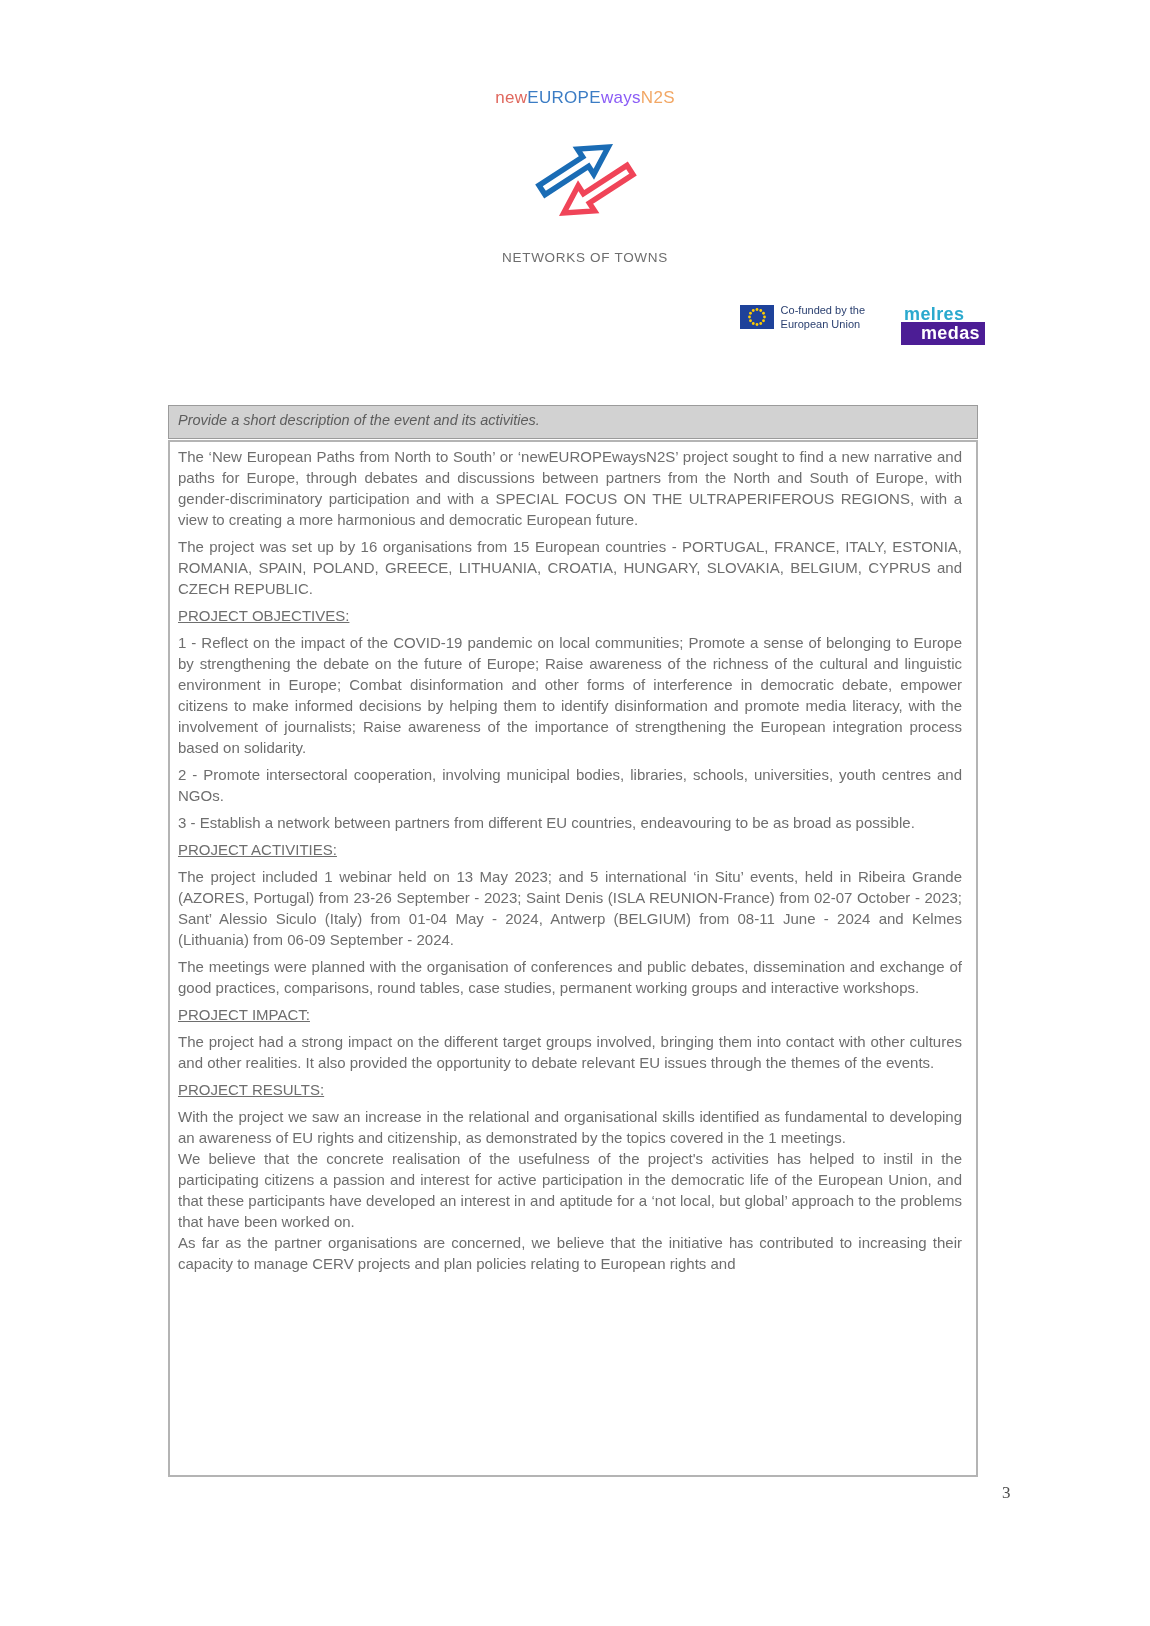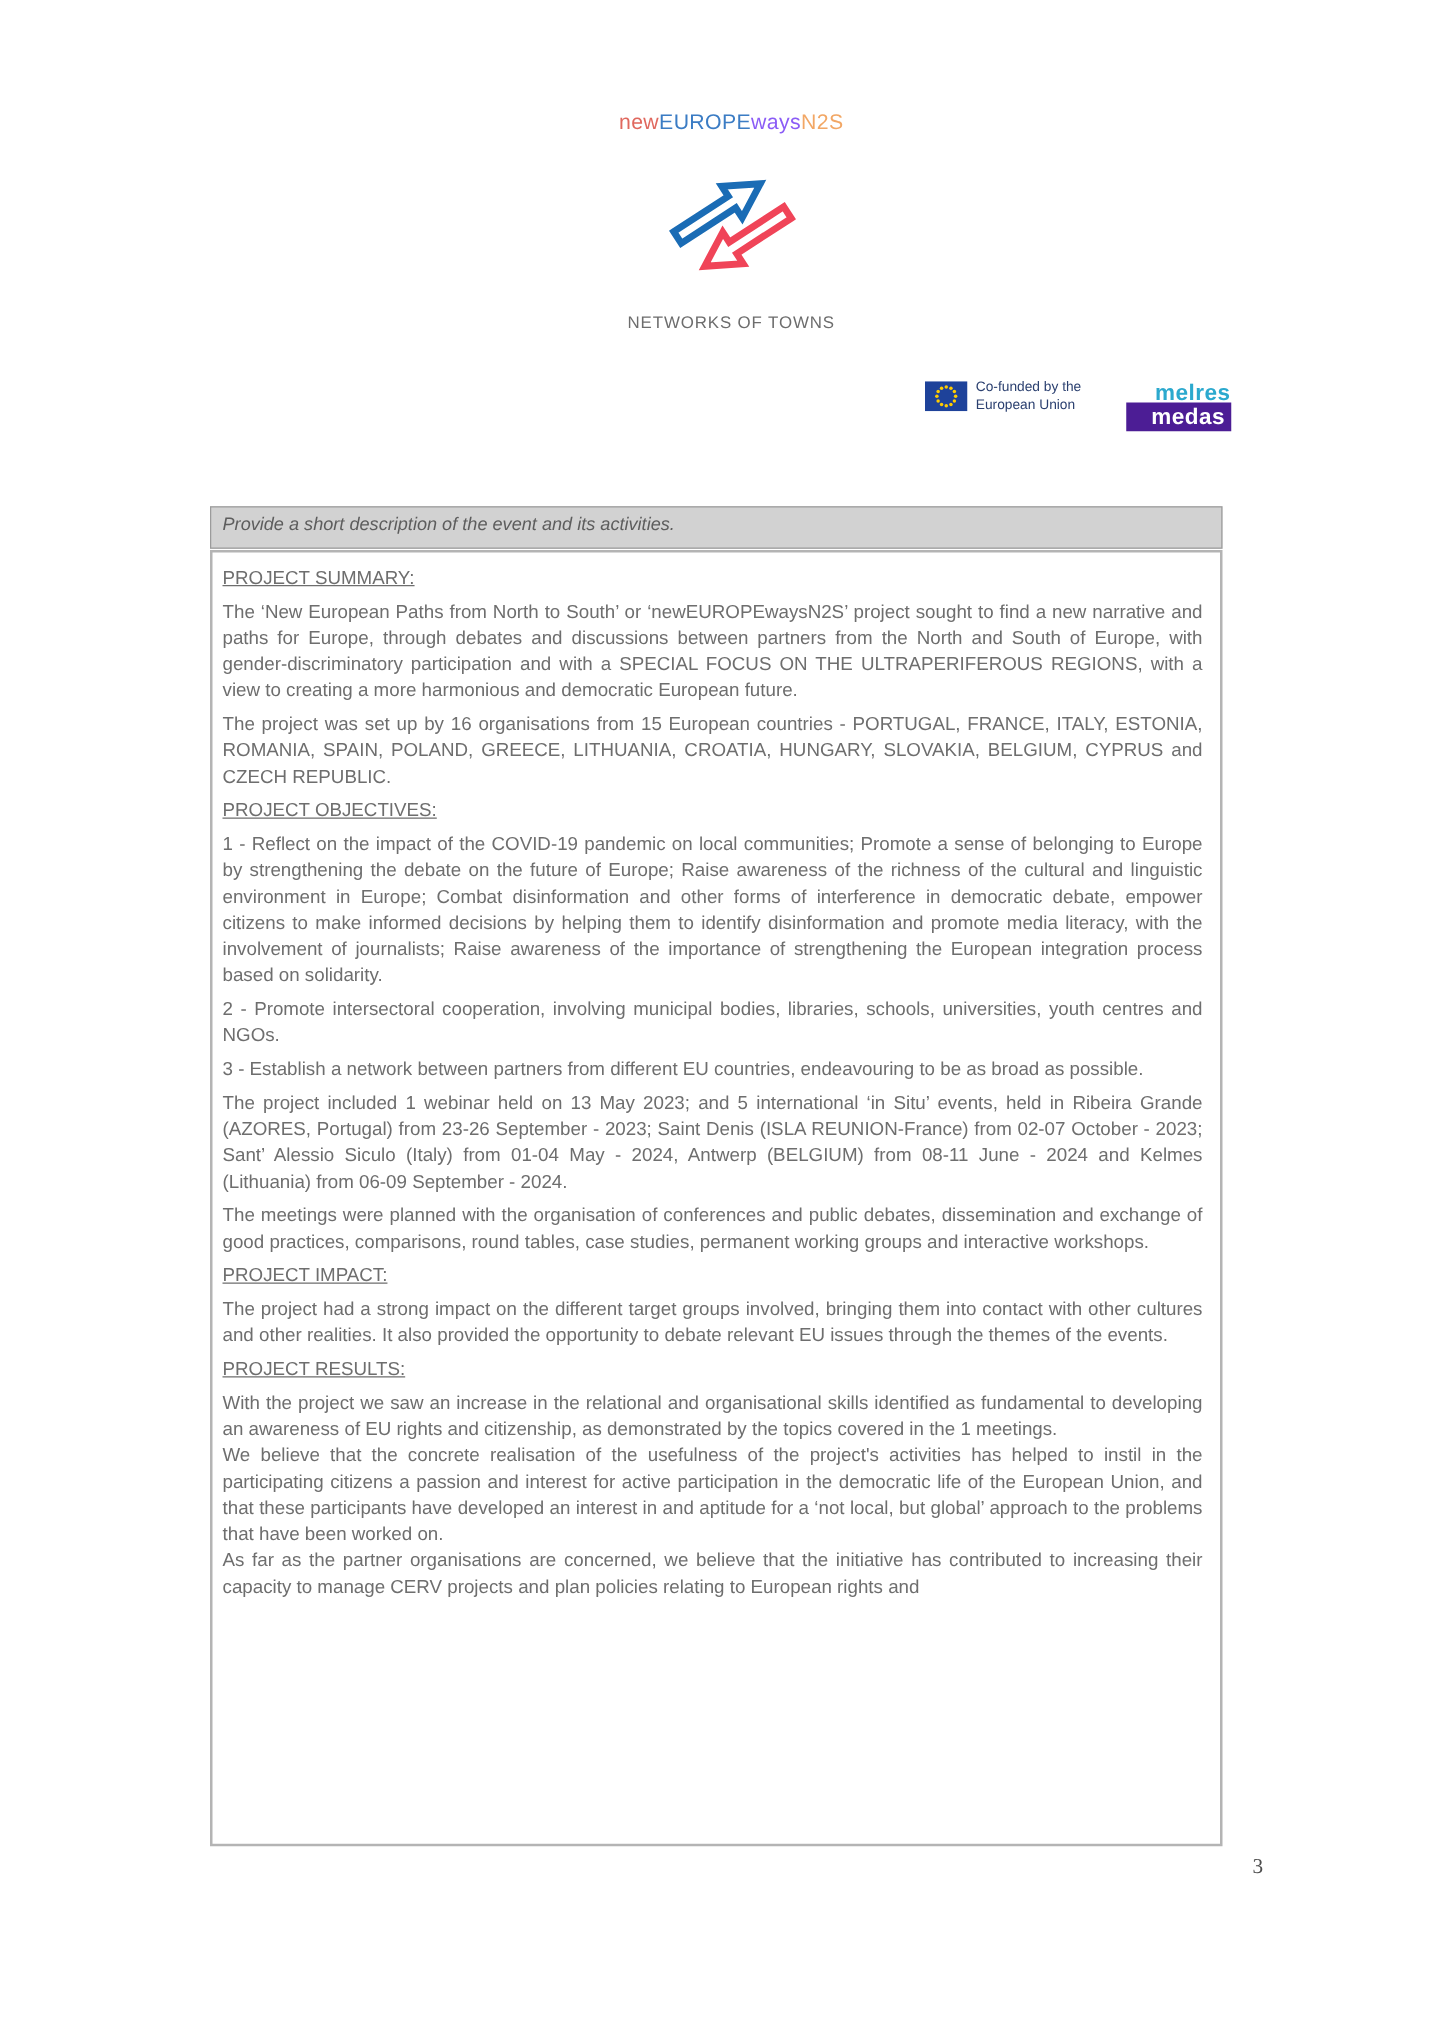--- a/index.html
+++ b/index.html
@@ -16,21 +16,21 @@
   .lp-n2s    { color:#f2a765; }
   .arrows-wrap { position:absolute; top:132px; left:185px; width:800px; text-align:center; }
   .tagline { position:absolute; top:250px; left:185px; width:800px; text-align:center;
              font-size:13.5px; color:#6d6d6d; letter-spacing:0.7px; }
   .badges { position:absolute; top:303px; left:185px; width:800px;
             display:flex; justify-content:flex-end; align-items:flex-start; gap:36px; }
   .eu-badge { display:flex; align-items:center; gap:7px; }
   .eu-text { font-size:11px; line-height:1.3; color:#2a3f6f; text-align:left; }
   .partner-logo { width:84px; font-size:18px; font-weight:bold; line-height:1; margin-top:2px;
                   box-sizing:border-box; }
-  .pl-1 { color:#2ba9ce; padding-left:3px; letter-spacing:0.4px; text-align:left;margin-left:20px; }
+  .pl-1 { color:#2ba9ce; padding-left:3px; letter-spacing:0.4px; text-align:left; }
   .pl-2 { background:#4c1d95; color:#ffffff; text-align:right; padding:2px 5px 3px 5px;
           letter-spacing:0.4px; margin-top:-1px; }
   
   .instruction-bar { position:absolute; top:405px; left:168px; width:810px; height:34px;
     box-sizing:border-box; background:#d2d2d2; border:1px solid #9b9b9b;
     font-style:italic; font-size:14.5px; color:#5d5d5d; padding:6px 9px; }
   
   .content-box { position:absolute; top:440px; left:168px; width:810px; height:1037px;
     box-sizing:border-box; border:2px solid #b4b4b4; background:#ffffff;
     padding:4px 14px 0 8px; font-size:15px; line-height:21px; text-align:justify;
@@ -91,33 +91,33 @@
     </div>
   </div>
 
   <div class="instruction-bar">
     <span>Provide a short description of the event and its activities.</span>
   </div>
 
   <div class="content-box">
 
     <div class="section">
-      <p class="sec-heading"><span>PROJECT SUMMARY:</span></p>
       <p class="para">The ‘New European Paths from North to South’ or ‘newEUROPEwaysN2S’ project sought to find a new narrative and paths for Europe, through debates and discussions between partners from the North and South of Europe, with gender-discriminatory participation and with a SPECIAL FOCUS ON THE ULTRAPERIFEROUS REGIONS, with a view to creating a more harmonious and democratic European future.</p>
       <p class="para">The project was set up by 16 organisations from 15 European countries - PORTUGAL, FRANCE, ITALY, ESTONIA, ROMANIA, SPAIN, POLAND, GREECE, LITHUANIA, CROATIA, HUNGARY, SLOVAKIA, BELGIUM, CYPRUS and CZECH REPUBLIC.</p>
     </div>
 
     <div class="section">
       <p class="sec-heading"><span>PROJECT OBJECTIVES:</span></p>
       <p class="para">1 - Reflect on the impact of the COVID-19 pandemic on local communities; Promote a sense of belonging to Europe by strengthening the debate on the future of Europe; Raise awareness of the richness of the cultural and linguistic environment in Europe; Combat disinformation and other forms of interference in democratic debate, empower citizens to make informed decisions by helping them to identify disinformation and promote media literacy, with the involvement of journalists; Raise awareness of the importance of strengthening the European integration process based on solidarity.</p>
       <p class="para">2 - Promote intersectoral cooperation, involving municipal bodies, libraries, schools, universities, youth centres and NGOs.</p>
       <p class="para">3 - Establish a network between partners from different EU countries, endeavouring to be as broad as possible.</p>
     </div>
 
     <div class="section">
+      <p class="sec-heading"><span>PROJECT ACTIVITIES:</span></p>
       <p class="para">The project included 1 webinar held on 13 May 2023; and 5 international ‘in Situ’ events, held in Ribeira Grande (AZORES, Portugal) from 23-26 September - 2023; Saint Denis (ISLA REUNION-France) from 02-07 October - 2023; Sant’ Alessio Siculo (Italy) from 01-04 May - 2024, Antwerp (BELGIUM) from 08-11 June - 2024 and Kelmes (Lithuania) from 06-09 September - 2024.</p>
       <p class="para">The meetings were planned with the organisation of conferences and public debates, dissemination and exchange of good practices, comparisons, round tables, case studies, permanent working groups and interactive workshops.</p>
     </div>
 
     <div class="section">
       <p class="sec-heading"><span>PROJECT IMPACT:</span></p>
       <p class="para">The project had a strong impact on the different target groups involved, bringing them into contact with other cultures and other realities. It also provided the opportunity to debate relevant EU issues through the themes of the events.</p>
     </div>
 
     <div class="section">

